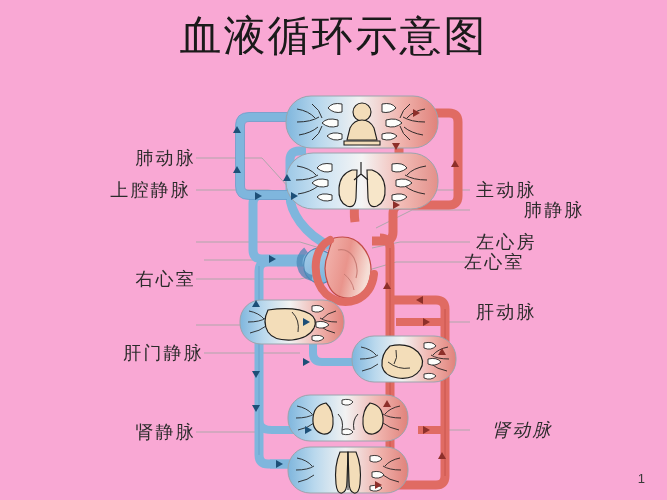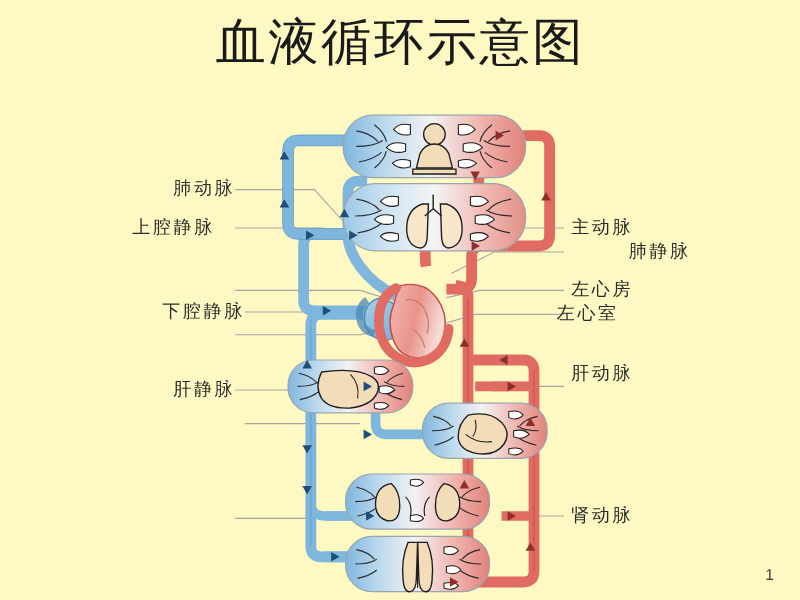--- a/index.html
+++ b/index.html
@@ -8,41 +8,41 @@
   }
   body {
     width: 667px; height: 500px;
     position: relative;
     overflow: hidden;
     font-family: "Liberation Serif", "DejaVu Serif", serif;
   }
   #slide {
     position: absolute;
     inset: 0;
-    background: #fef9c3;
+    background: #f9a8d4;
   }
   #title {
     position: absolute;
     top: 8px; left: 0; width: 667px;
     text-align: center;
     font-size: 42px;
     line-height: 56px;
     letter-spacing: 2px;
     color: #1a1a1a;
     font-family: "Liberation Serif", "DejaVu Serif", serif;
     font-weight: 400;
   }
   #diagram {
     position: absolute;
     top: 0; left: 0;
     width: 667px; height: 500px;
   }
   .lbl {
     position: absolute;
-    font-size: 15px;
+    font-size: 18px;
     line-height: 14px;
     color: #2b2b2b;
     letter-spacing: 2.2px;
     white-space: nowrap;
     font-family: "Liberation Serif", "DejaVu Serif", serif;
   }
   .lbl.right { text-align: left; }
   .lbl.left  { text-align: right; }
   #pagenum {
     position: absolute;
@@ -325,32 +325,33 @@
         <path d="M442 348 l4 7 h-8 z"></path>
         <path d="M442 452 l4 7 h-8 z"></path>
         <path d="M430 322 l-7 4 v-8 z"></path>
         <path d="M430 430 l-7 4 v-8 z"></path>
         <path d="M382 485 l-7 4 v-8 z"></path>
       </g>
     </g>
   </svg>
 
   <div class="lbl left" style="left:60px;  top:151px; width:136px;">肺动脉</div>
-  <div class="lbl left" style="left:43px;  top:183px; width:136px;">上腔静脉</div>
-
-  <div class="lbl left" style="left:60px;  top:253px; width:144px;">下腔静脉</div>
-
-  <div class="lbl left" style="left:60px;  top:318px; width:136px;">肝静脉</div>
-
+  <div class="lbl left" style="left:55px;  top:183px; width:136px;">上腔静脉</div>
+
+  <div class="lbl left" style="left:60px;  top:272px; width:136px;">右心室</div>
+
+  <div class="lbl left" style="left:60px;  top:346px; width:144px;">肝门静脉</div>
+
+  <div class="lbl left" style="left:60px;  top:425px; width:136px;">肾静脉</div>
 
   <div class="lbl right" style="left:476px; top:183px;">主动脉</div>
   <div class="lbl right" style="left:476px; top:203px;margin-left:48px;">肺静脉</div>
 
   <div class="lbl right" style="left:476px; top:235px;">左心房</div>
   <div class="lbl right" style="left:464px; top:255px;">左心室</div>
 
   <div class="lbl right" style="left:476px; top:305px;font-family:Liberation Serif, serif;">肝动脉</div>
 
-  <div class="lbl right" style="left:476px; top:423px;">肾动脉</div>
+  <div class="lbl right" style="left:492px; top:423px;font-style:italic;">肾动脉</div>
 
   <div id="pagenum">1</div>
 
 </div>
 
 </body></html>

